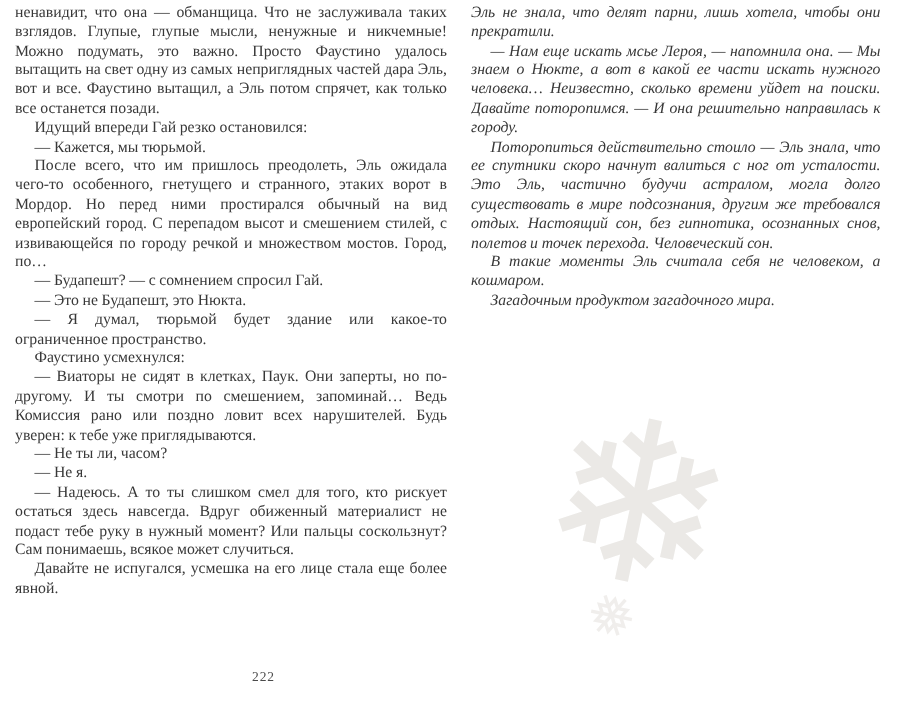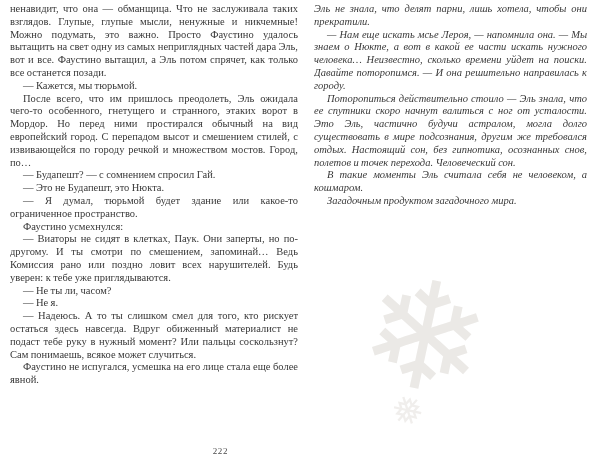--- a/index.html
+++ b/index.html
@@ -16,50 +16,51 @@
     color:#383838;
     hyphens:auto; -webkit-hyphens:auto;
     word-spacing:-0.2px;
   }
   .col.left  { left:10px;  width:288px; height:440px; overflow:hidden; }
   .col.right { left:314px; width:273px; height:440px; overflow:hidden;font-style:italic; }
   .col p { text-indent:13px; }
   .col p.noindent { text-indent:0; }
   .page-number {
     position:absolute; left:168px; top:446px; width:60px;
-    text-align:right; font-size:9px; color:#4a4a4a; letter-spacing:0.6px;
+    text-align:left; font-size:9px; color:#4a4a4a; letter-spacing:0.6px;
   }
   .ornament {
     position:absolute;
     font-family:"DejaVu Sans",sans-serif;
     color:#ebe9e6;
     pointer-events:none;
     user-select:none;
   }
   .ornament.big   { left:362px; top:262px; font-size:150px; line-height:1; transform:rotate(12deg); }
   .ornament.small { left:392px; top:392px; font-size:38px;  line-height:1; color:#f0eeec; transform:rotate(-18deg); }
 </style>
 </head>
 <body>
 
 <div class="book">
 
   <div class="col left">
     <p class="noindent">ненавидит, что она — обманщица. Что не заслуживала таких взглядов. Глупые, глупые мысли, ненужные и никчемные! Можно подумать, это важно. Просто Фаустино удалось вытащить на свет одну из самых неприглядных частей дара Эль, вот и все. Фаустино вытащил, а Эль потом спрячет, как только все останется позади.</p>
+    <p>Идущий впереди Гай резко остановился:</p>
     <p>— Кажется, мы тюрьмой.</p>
     <p>После всего, что им пришлось преодолеть, Эль ожидала чего-то особенного, гнетущего и странного, этаких ворот в Мордор. Но перед ними простирался обычный на вид европейский город. С перепадом высот и смешением стилей, с извивающейся по городу речкой и множеством мостов. Город, по…</p>
     <p>— Будапешт? — с сомнением спросил Гай.</p>
     <p>— Это не Будапешт, это Нюкта.</p>
     <p>— Я думал, тюрьмой будет здание или какое-то ограниченное пространство.</p>
     <p>Фаустино усмехнулся:</p>
     <p>— Виаторы не сидят в клетках, Паук. Они заперты, но по-другому. И ты смотри по смешением, запоминай… Ведь Комиссия рано или поздно ловит всех нарушителей. Будь уверен: к тебе уже приглядываются.</p>
     <p>— Не ты ли, часом?</p>
     <p>— Не я.</p>
     <p>— Надеюсь. А то ты слишком смел для того, кто рискует остаться здесь навсегда. Вдруг обиженный материалист не подаст тебе руку в нужный момент? Или пальцы соскользнут? Сам понимаешь, всякое может случиться.</p>
-    <p>Фаустино не испугался, усмешка на его лице стала еще более явной.</p>
+    <p>Давайте не испугался, усмешка на его лице стала еще более явной.</p>
   </div>
 
   <div class="col right">
     <p class="noindent">Эль не знала, что делят парни, лишь хотела, чтобы они прекратили.</p>
     <p>— Нам еще искать мсье Лероя, — напомнила она. — Мы знаем о Нюкте, а вот в какой ее части искать нужного человека… Неизвестно, сколько времени уйдет на поиски. Давайте поторопимся. — И она решительно направилась к городу.</p>
     <p>Поторопиться действительно стоило — Эль знала, что ее спутники скоро начнут валиться с ног от усталости. Это Эль, частично будучи астралом, могла долго существовать в мире подсознания, другим же требовался отдых. Настоящий сон, без гипнотика, осознанных снов, полетов и точек перехода. Человеческий сон.</p>
     <p>В такие моменты Эль считала себя не человеком, а кошмаром.</p>
     <p>Загадочным продуктом загадочного мира.</p>
   </div>
 

